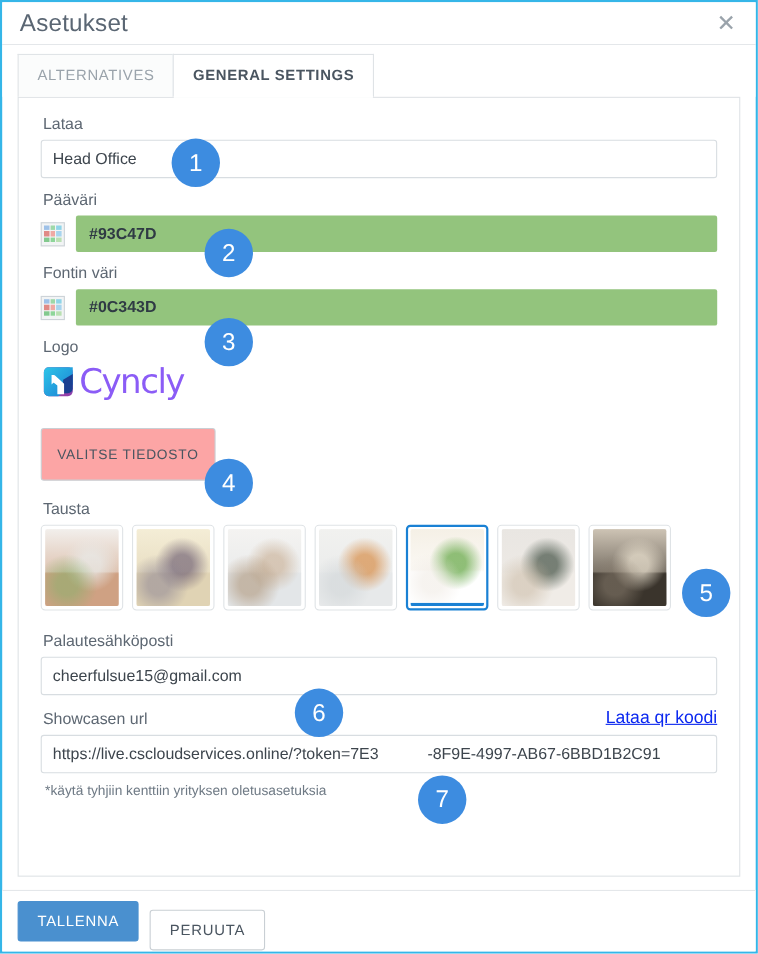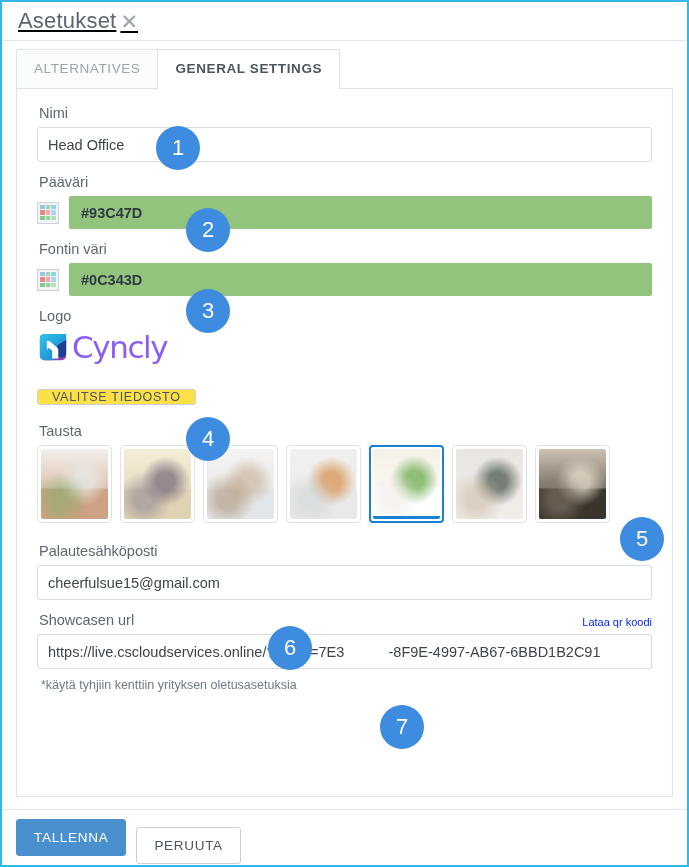--- a/index.html
+++ b/index.html
@@ -15,23 +15,23 @@
     background: #ffffff;
     border: 2px solid #35b6e8;
     overflow: hidden;
   }
 
   
   .titlebar {
     height: 38px;
     display: flex;
     align-items: center;
+    justify-content: space-between;
     padding: 0 14px 0 16px;
     background: #ffffff;
-    text-decoration: underline;
   }
   .titlebar-title {
     font-size: 22px;
     font-weight: 400;
     color: #5a6673;
     letter-spacing: 0.2px;
   }
   .close-icon {
     font-size: 21px;
     color: #9aa3ab;
@@ -167,24 +167,24 @@
     font-weight: 400;
     line-height: 1;
     font-family: "DejaVu Sans", sans-serif;
   }
 
   .btn-outline {
     display: inline-block;
     font-size: 12.5px;
     letter-spacing: 0.7px;
     color: #4a5560;
-    background: #fde047;
+    background: #fca5a5;
     border: 1px solid #c9cfd4;
     border-radius: 3px;
-    padding: 0 14px;
+    padding: 16px 14px;
     cursor: pointer;
     font-family: "Liberation Sans", sans-serif;
     margin-top: 11px;
   }
 
   
   .thumbs {
     display: flex;
     gap: 8px;
     margin-top: 4px;
@@ -212,22 +212,23 @@
   .thumb.selected .thumb-img { border-bottom: 3px solid #1a81d4; }
 
   
   .url-head {
     display: flex;
     align-items: flex-end;
     justify-content: space-between;
     margin-bottom: 6px;
   }
   .qr-link {
-    font-size: 11px;
+    font-size: 16px;
     color: #0a27f0;
+    text-decoration: underline;
     cursor: pointer;
   }
   .hint {
     font-size: 12.5px;
     color: #6f7a85;
     margin: 9px 0 0 4px;
   }
 
   
   .footer {
@@ -299,21 +300,21 @@
       </div>
       <div class="tab active">
         <span>GENERAL SETTINGS</span>
       </div>
     </div>
   </div>
 
   <div class="panel">
 
     <div class="group">
-      <div class="field-label">Nimi</div>
+      <div class="field-label">Lataa</div>
       <input class="text-input" type="text" value="Head Office" style="">
     </div>
 
     <div class="group">
       <div class="field-label">Pääväri</div>
       <div class="color-row">
         <span class="swatch-icon">
           <i style="background:#9ec1e8"></i>
             <i style="background:#9ed8a8"></i>
             <i style="background:#8fd4e8"></i>

